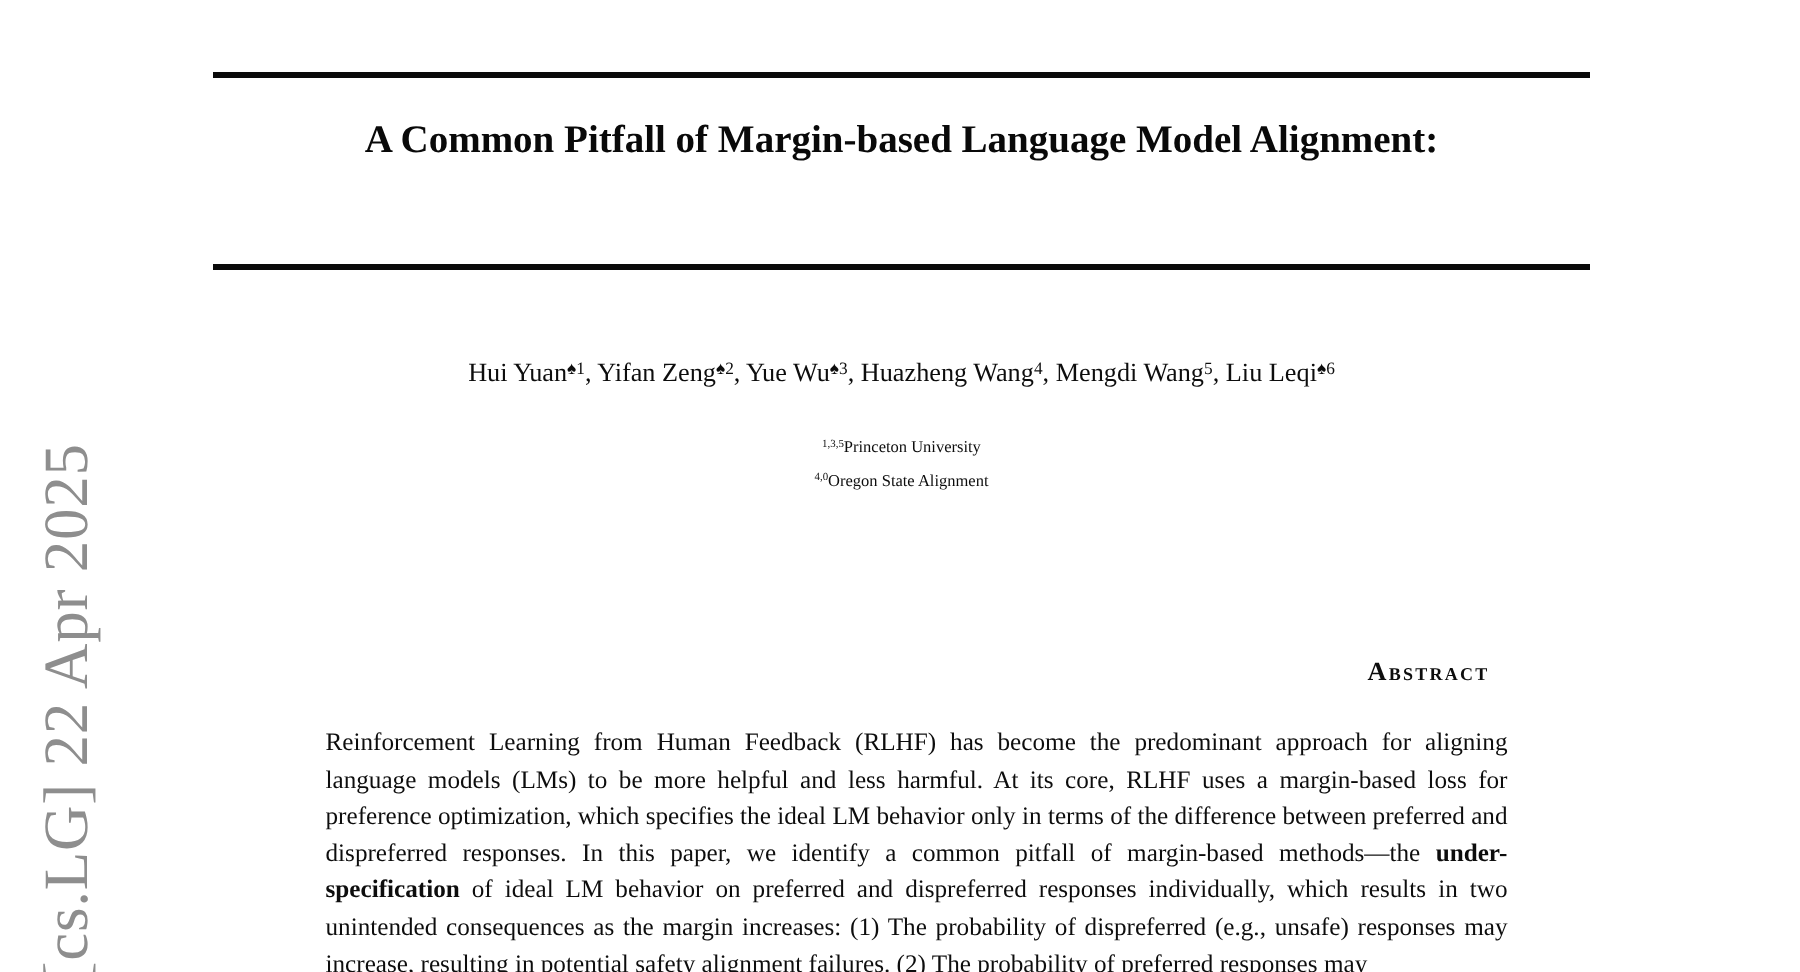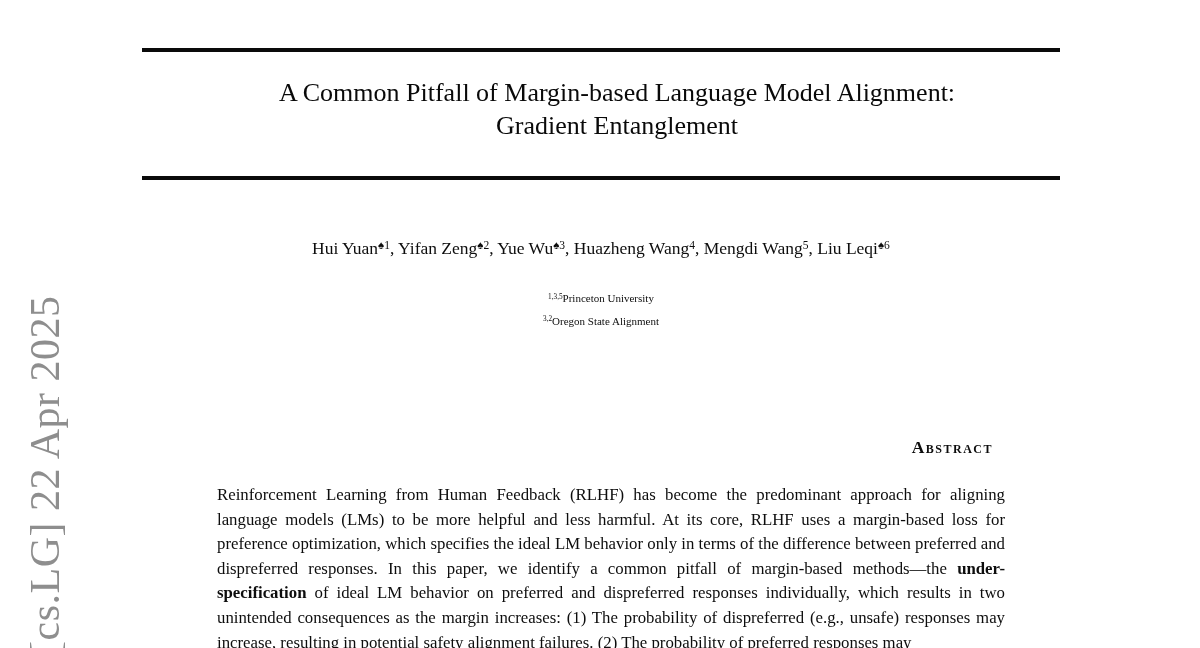--- a/index.html
+++ b/index.html
@@ -33,28 +33,28 @@
     position: absolute;
     left: 142px;
     width: 918px;
     height: 4px;
     background: #0a0a0a;
   }
   .rule-top { top: 48px; }
   .rule-bottom { top: 176px; }
   .title {
     position: absolute;
-    left: 158px;
+    left: 142px;
     width: 918px;
     top: 76px;
     margin: 0;
     text-align: center;
     font-size: 26px;
     line-height: 33px;
-    font-weight: normal;
+    font-weight: bold;
     color: #090909;
   }
   .title span { display: block; }
   .authors {
     position: absolute;
     left: 142px;
     width: 918px;
     top: 238px;
     text-align: center;
     font-size: 17.5px;
@@ -102,29 +102,28 @@
 <body>
 
 <div class="page">
 
   <div class="watermark">[cs.LG] 22 Apr 2025</div>
 
   <div class="rule rule-top"></div>
 
   <h1 class="title">
       <span>A Common Pitfall of Margin-based Language Model Alignment:</span>
-      <span>Gradient Entanglement</span>
     </h1>
 
   <div class="rule rule-bottom"></div>
 
   <div class="authors"><span><span>Hui Yuan</span><span class="sup">♠1</span><span>, </span></span><span><span>Yifan Zeng</span><span class="sup">♠2</span><span>, </span></span><span><span>Yue Wu</span><span class="sup">♠3</span><span>, </span></span><span><span>Huazheng Wang</span><span class="sup">4</span><span>, </span></span><span><span>Mengdi Wang</span><span class="sup">5</span><span>, </span></span><span><span>Liu Leqi</span><span class="sup">♠6</span></span></div>
 
   <div class="affiliations">
     <div><span class="sup">1,3,5</span><span>Princeton University</span><span class="sup"></span></div>
-    <div><span class="sup">3,2</span><span>Oregon State Alignment</span><span class="sup"></span></div>
+    <div><span class="sup">4,0</span><span>Oregon State Alignment</span><span class="sup"></span></div>
   </div>
 
   <div class="abstract-heading">Abstract</div>
 
   <p class="abstract-body"><span>Reinforcement Learning from Human Feedback (RLHF) has become the predominant approach for aligning language models (LMs) to be more helpful and less harmful. At its core, RLHF uses a margin-based loss for preference optimization, which specifies the ideal LM behavior only in terms of the difference between preferred and dispreferred responses. In this paper, we identify a common pitfall of margin-based methods—the </span><b>under-specification</b><span> of ideal LM behavior on preferred and dispreferred responses individually, which results in two unintended consequences as the margin increases: (1) The probability of dispreferred (e.g., unsafe) responses may increase, resulting in potential safety alignment failures. (2) The probability of preferred responses may</span></p>
 
 </div>
 
 </body></html>

